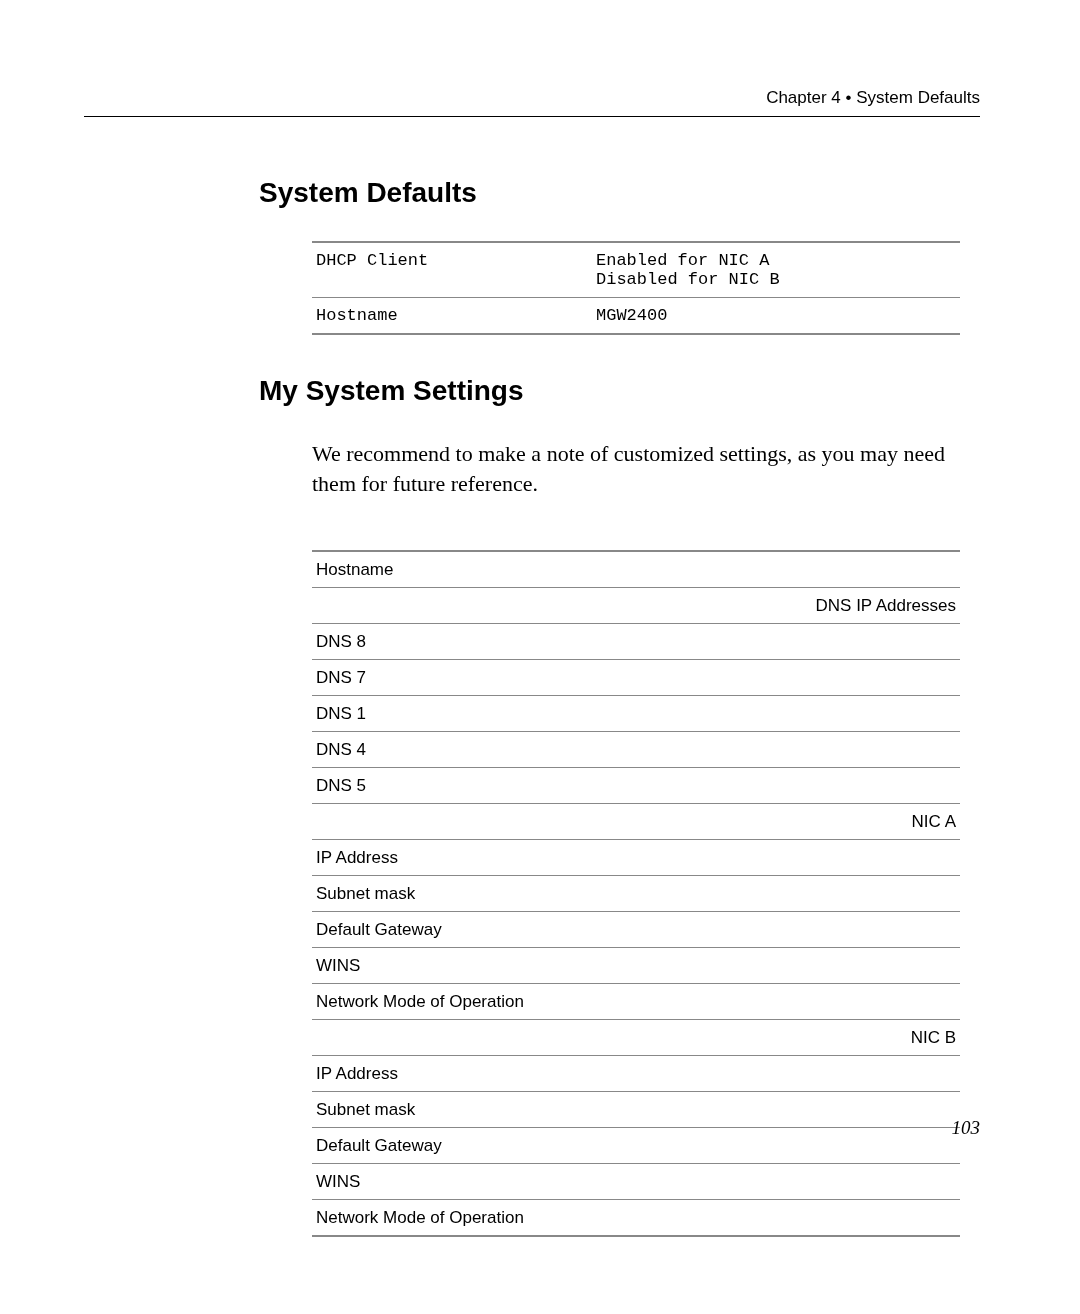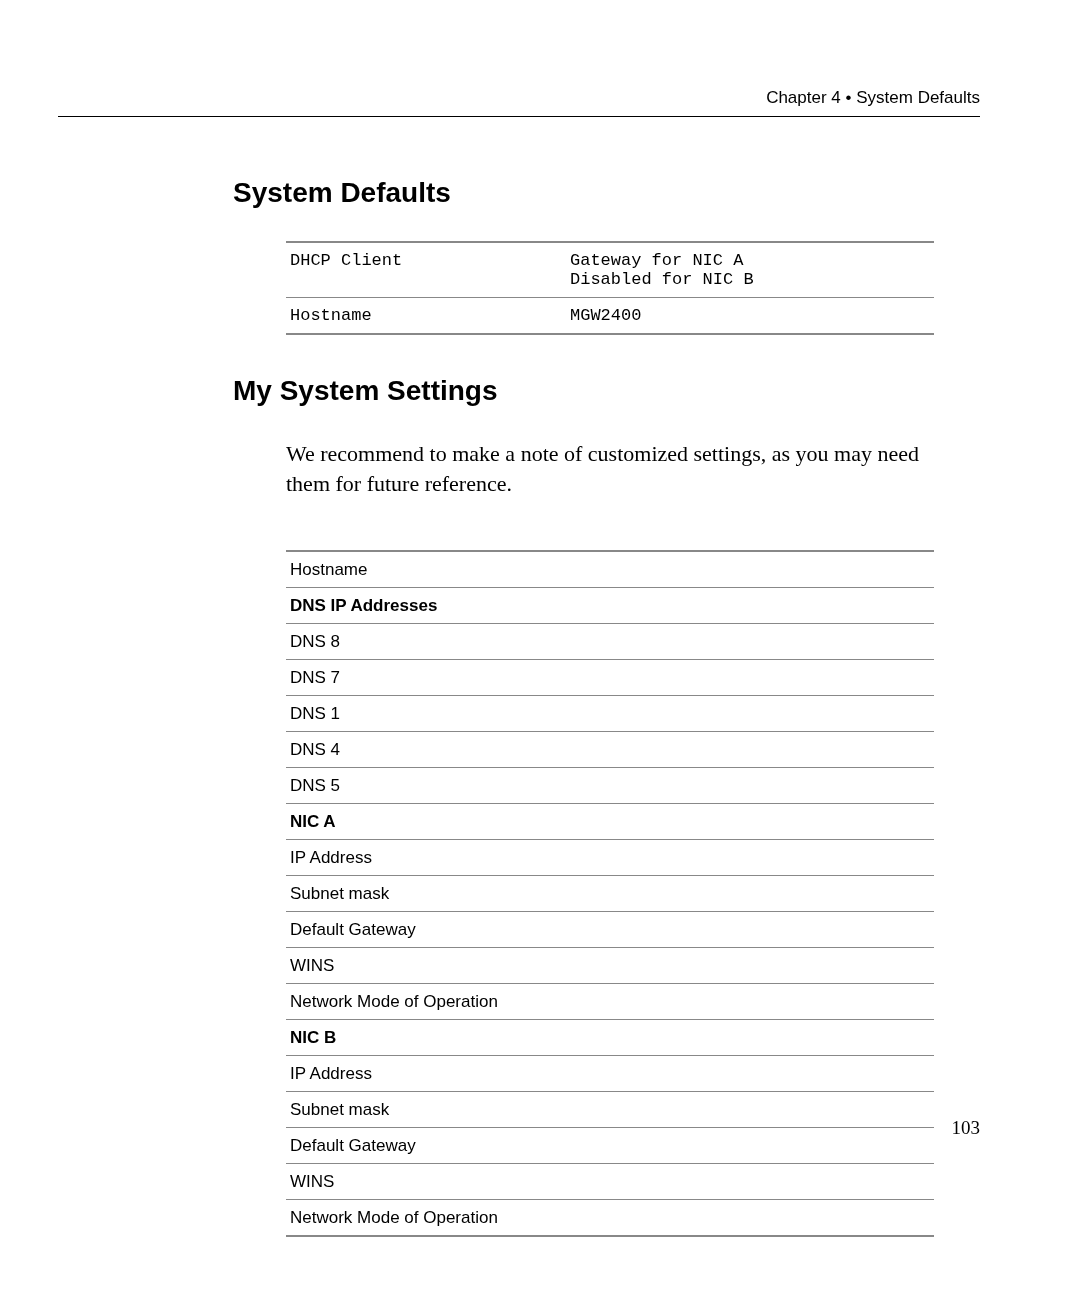--- a/index.html
+++ b/index.html
@@ -9,21 +9,21 @@
     }
     body {
       width: 1080px;
       height: 1314px;
       background: #ffffff;
       font-family: Arial, Helvetica, sans-serif;
       color: #000000;
       position: relative;
     }
     .page {
-      padding: 88px 100px 60px 58px;
+      padding: 88px 100px 60px 84px;
     }
     .header-line {
       border-bottom: 1.5px solid #000;
       padding-bottom: 8px;
       margin-bottom: 60px;
     }
     .header-text {
       text-align: right;
       font-size: 17px;
     }
@@ -73,27 +73,29 @@
     }
     .settings-table tr:last-child td {
       border-bottom: 2.5px solid #888;
     }
     .settings-table td {
       border-bottom: 1px solid #888;
       padding: 8px 4px 7px 4px;
       font-size: 17px;
     }
     .settings-table td.section-header {
-      font-weight: bold;
+      font-weight: normal;
       font-size: 17px;
+      text-align: right;
     }
     .page-number {
       position: absolute;
       bottom: 175px;
       right: 100px;
+      font-style: italic;
       font-family: "Times New Roman", Times, serif;
       font-size: 19px;
     }
   </style>
 </head>
 <body>
 
 <div class="page">
   <div class="header-line">
     <div class="header-text">
@@ -103,21 +105,21 @@
     </div>
   </div>
 
   <h1 class="heading">System Defaults</h1>
 
   <table class="defaults-table">
     <tbody>
         <tr>
       <td>DHCP Client</td>
       <td>
-        <div>Gateway for NIC A</div>
+        <div>Enabled for NIC A</div>
         <div>Disabled for NIC B</div>
       </td>
     </tr>
     <tr>
       <td>Hostname</td>
       <td>
         <div>MGW2400</div>
       </td>
     </tr>
   </tbody>

